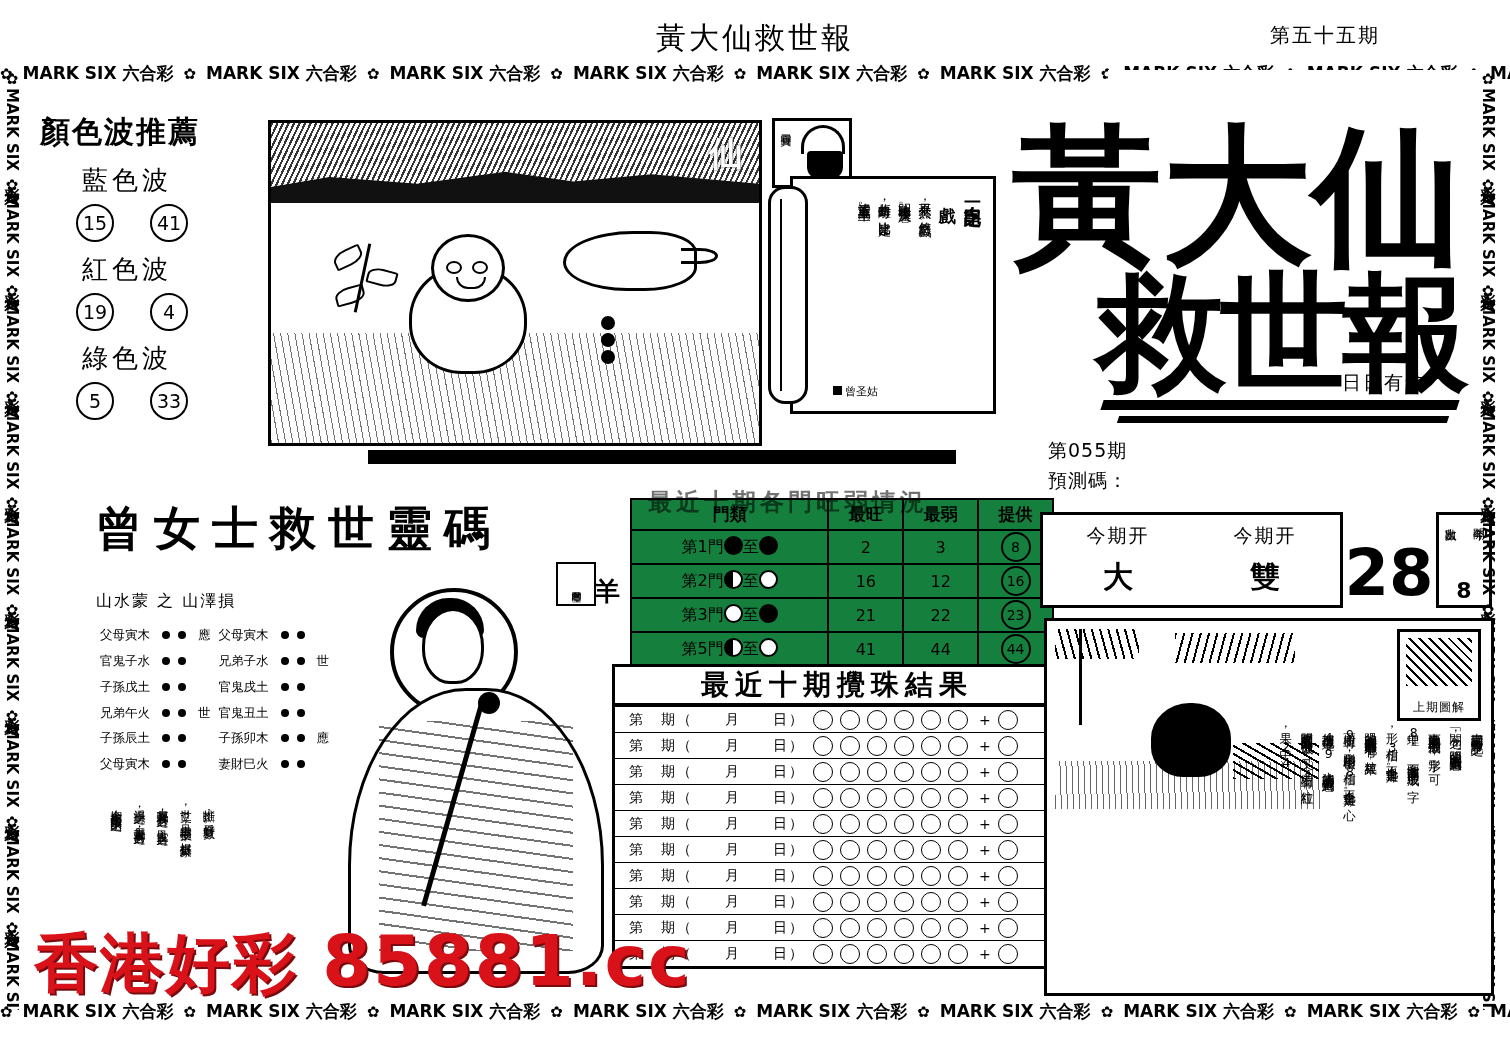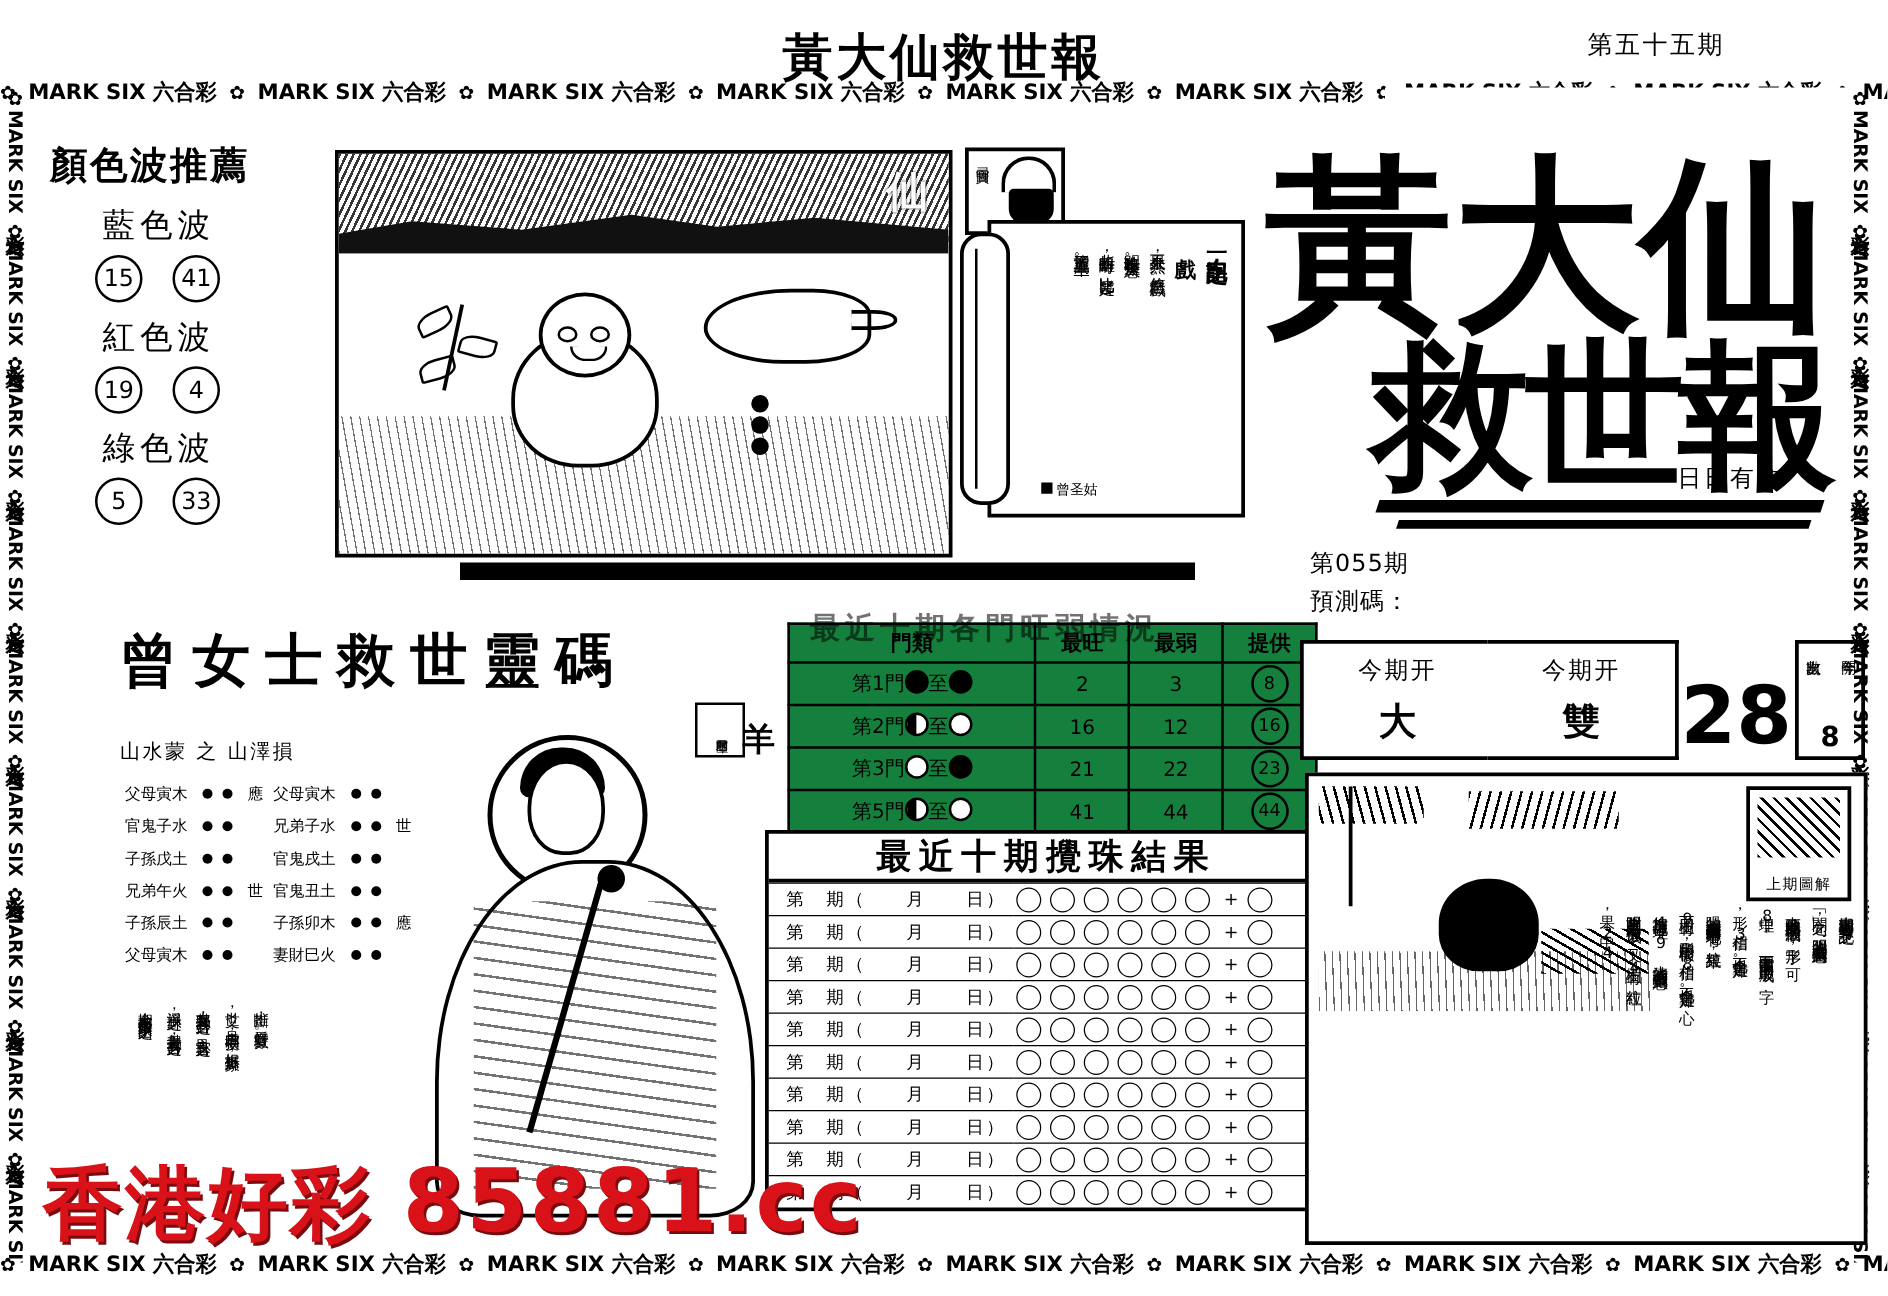--- a/index.html
+++ b/index.html
@@ -9,21 +9,21 @@
 
   
   .abs{position:absolute;}
   .circ{display:inline-flex;align-items:center;justify-content:center;
         border:2px solid #000;border-radius:50%;}
   .bd{border:2px solid #000;}
 
   
   #masthead{top:18px;left:0;width:1510px;text-align:center;}
   #masthead .title{font-family:"DejaVu Sans","Liberation Sans",sans-serif;
-        font-size:40px;font-weight:bold;letter-spacing:3px;}
+        font-size:30px;font-weight:normal;letter-spacing:3px;}
   #issue-top{top:22px;right:130px;font-size:20px;letter-spacing:2px;}
 
   
   .ribbon{position:absolute;left:0;width:1510px;height:30px;overflow:hidden;
           white-space:nowrap;font-size:17px;font-weight:bold;letter-spacing:0px;}
   .ribbon span{margin-right:10px;}
   .flower{font-size:15px;}
   .rib-top{top:62px;}
   .rib-bot{top:1000px;}
 
@@ -32,21 +32,21 @@
            font-size:15px;font-weight:bold;}
   .vribbon .inner{writing-mode:vertical-rl;white-space:nowrap;}
   #vrib-left{left:2px;}
   #vrib-right{right:2px;}
 
   
   #colorwave{top:112px;left:40px;width:215px;}
   #colorwave h2{margin:0;font-size:30px;font-weight:bold;letter-spacing:2px;}
   .cw-row{margin-top:10px;}
   .cw-label{font-size:26px;letter-spacing:4px;margin-left:42px;}
-  .cw-nums{margin-top:6px;display:flex;gap:24px;margin-left:36px;}
+  .cw-nums{margin-top:6px;display:flex;gap:36px;margin-left:36px;}
   .cw-nums .circ{width:34px;height:34px;font-size:19px;}
 
   
   #pic-frame{top:120px;left:268px;width:488px;height:320px;border:3px solid #000;
              background:#fff;overflow:hidden;}
   #pic-frame .sky{position:absolute;top:0;left:0;right:0;height:72px;
         background:repeating-linear-gradient(115deg,#111 0 2px,#fff 2px 5px);opacity:.85;}
   #pic-frame .hill{position:absolute;top:40px;left:0;right:0;height:40px;
         background:#111;clip-path:polygon(0 100%,0 60%,12% 35%,30% 52%,48% 22%,62% 46%,78% 28%,100% 52%,100% 100%);}
   .ground-hatch{position:absolute;bottom:0;left:0;right:0;height:110px;

